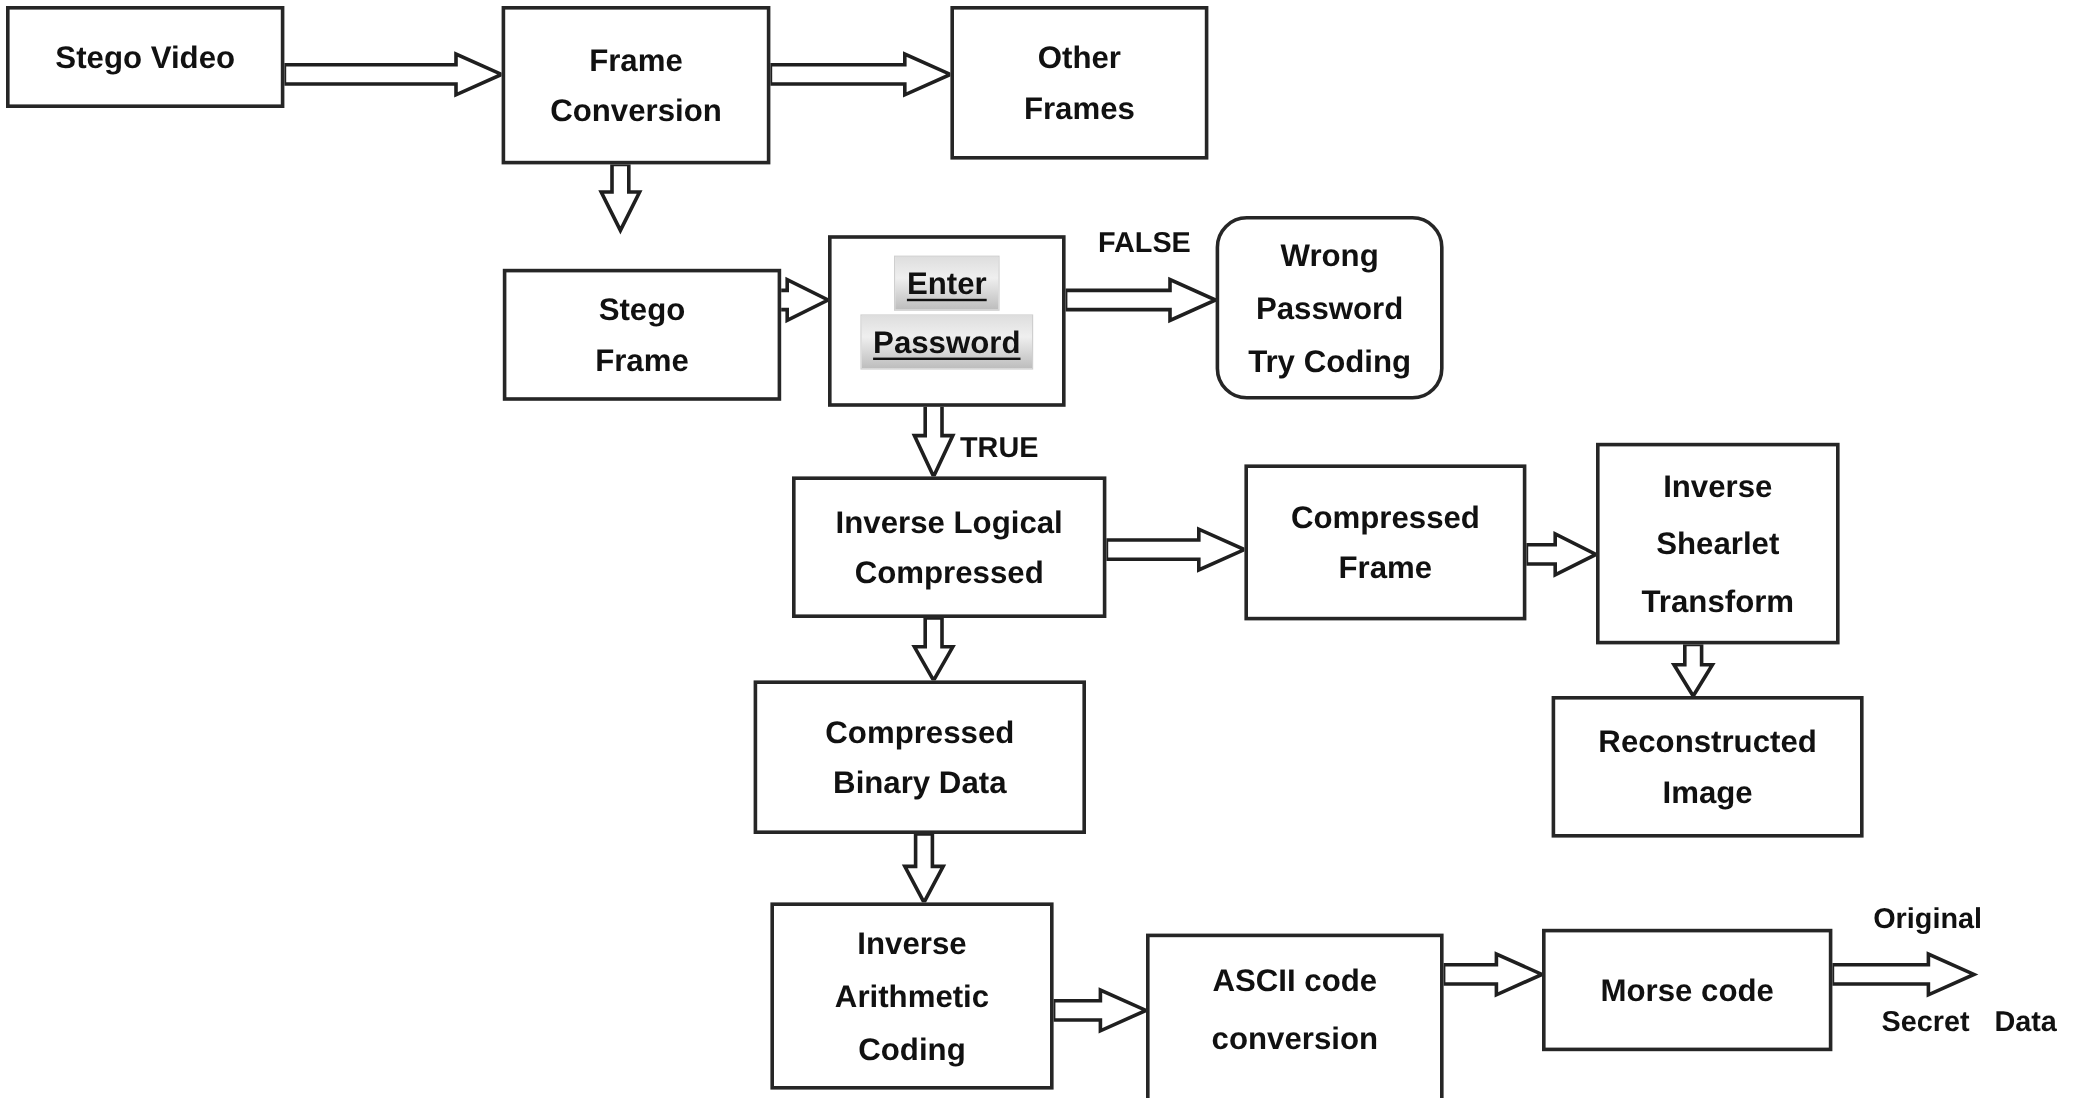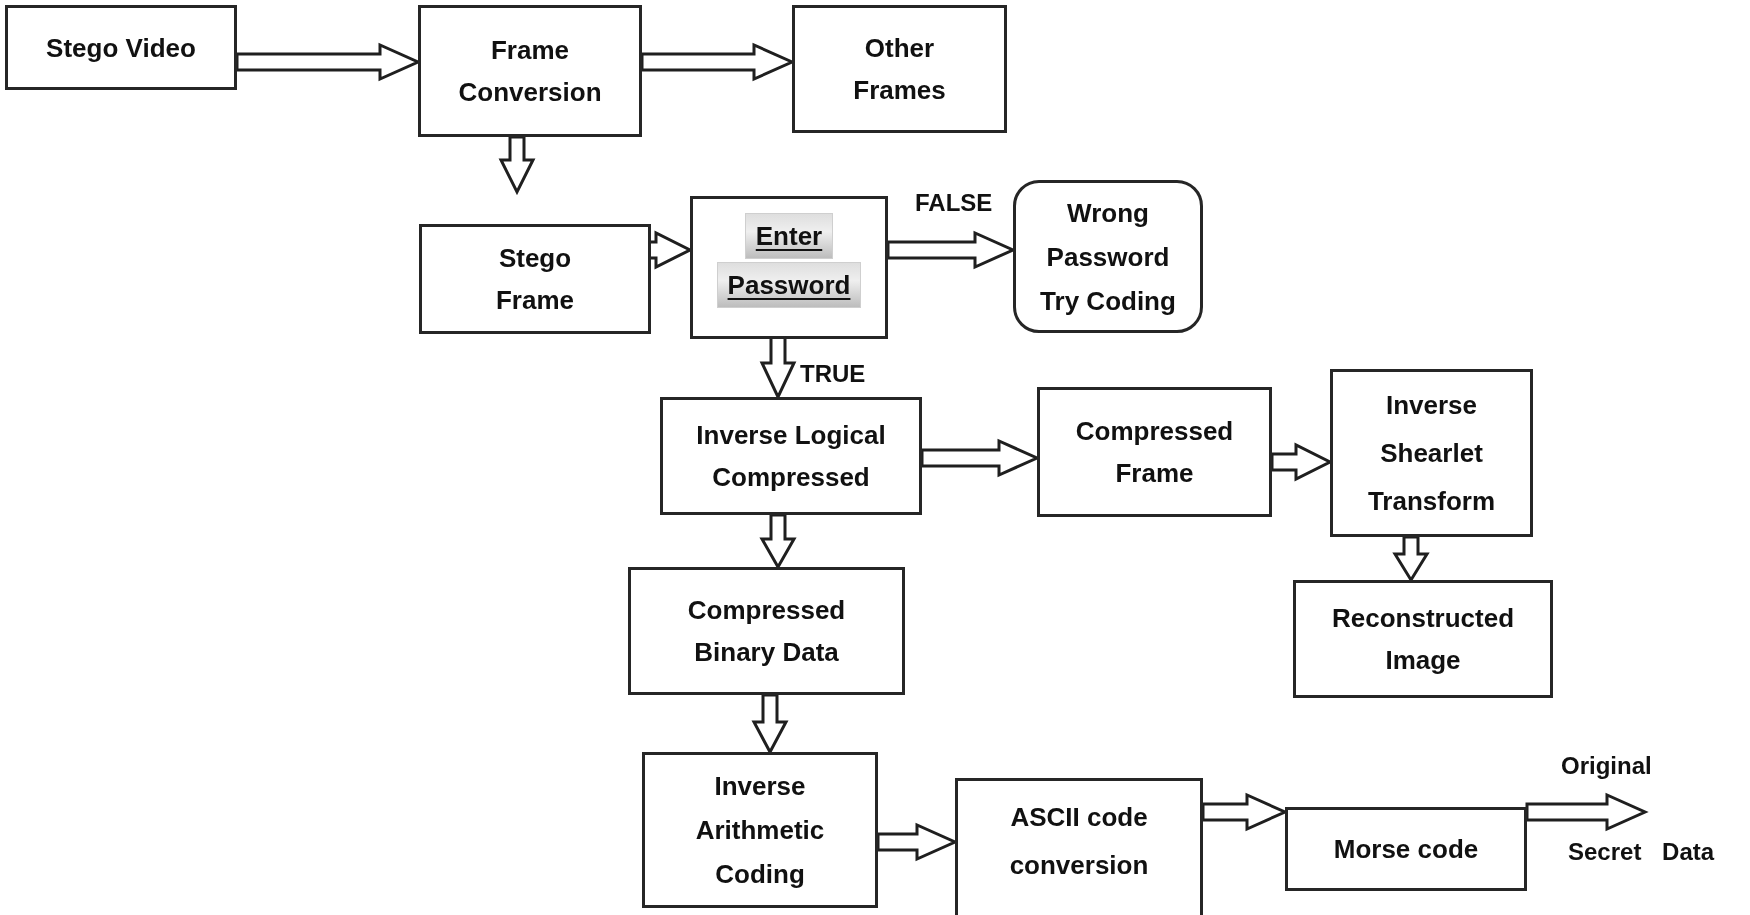--- a/index.html
+++ b/index.html
@@ -139,21 +139,21 @@
     <span class="ln">Inverse</span>
     <span class="ln">Arithmetic</span>
     <span class="ln">Coding</span>
   </div>
 
   <div class="box top-align lh48" style="left:955px;top:762px;width:248px;height:145px;padding-top:12px;">
     <span class="ln">ASCII code</span>
     <span class="ln">conversion</span>
   </div>
 
-  <div class="box" style="left:1285px;top:807px;width:242px;height:84px;">
+  <div class="box" style="left:1285px;top:774px;width:242px;height:102px;">
     <span class="ln">Morse code</span>
   </div>
 
   <div class="edge-label" style="left:915px;top:189px;">FALSE</div>
 
   <div class="edge-label" style="left:800px;top:360px;">TRUE</div>
 
   <div class="edge-label" style="left:1561px;top:752px;">Original</div>
 
   <div class="edge-label wide-space" style="left:1568px;top:838px;">Secret Data</div>

